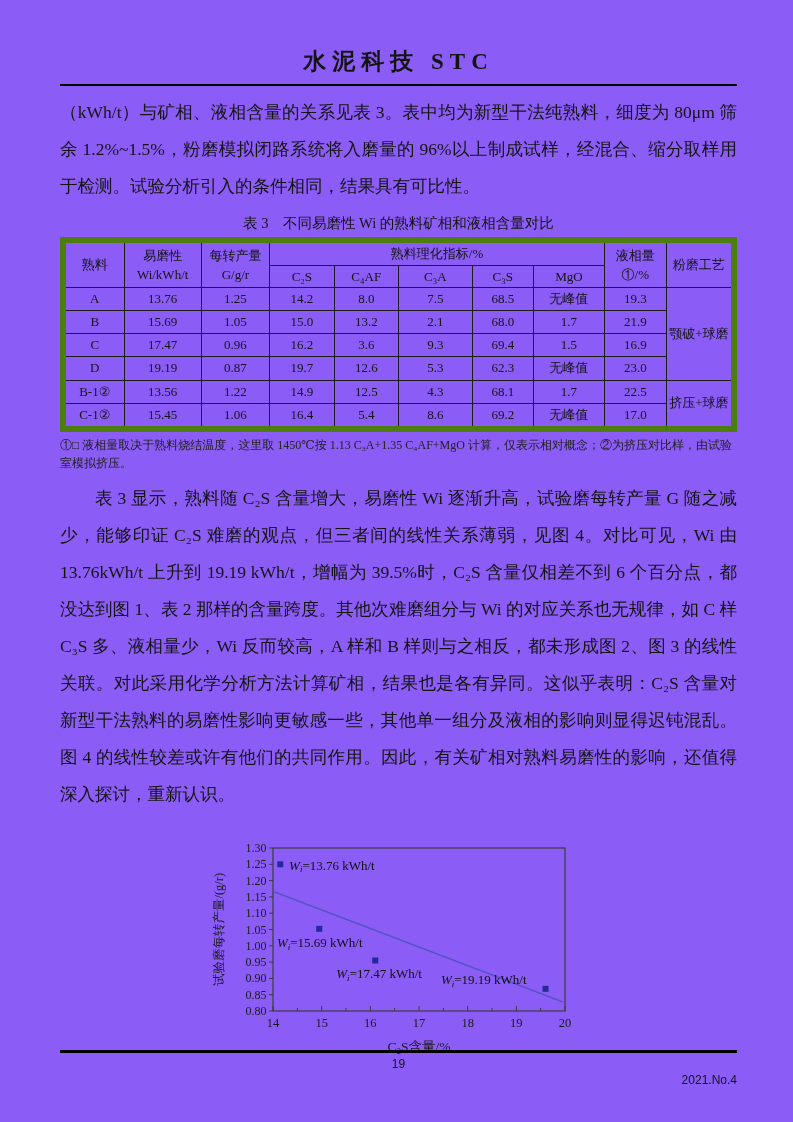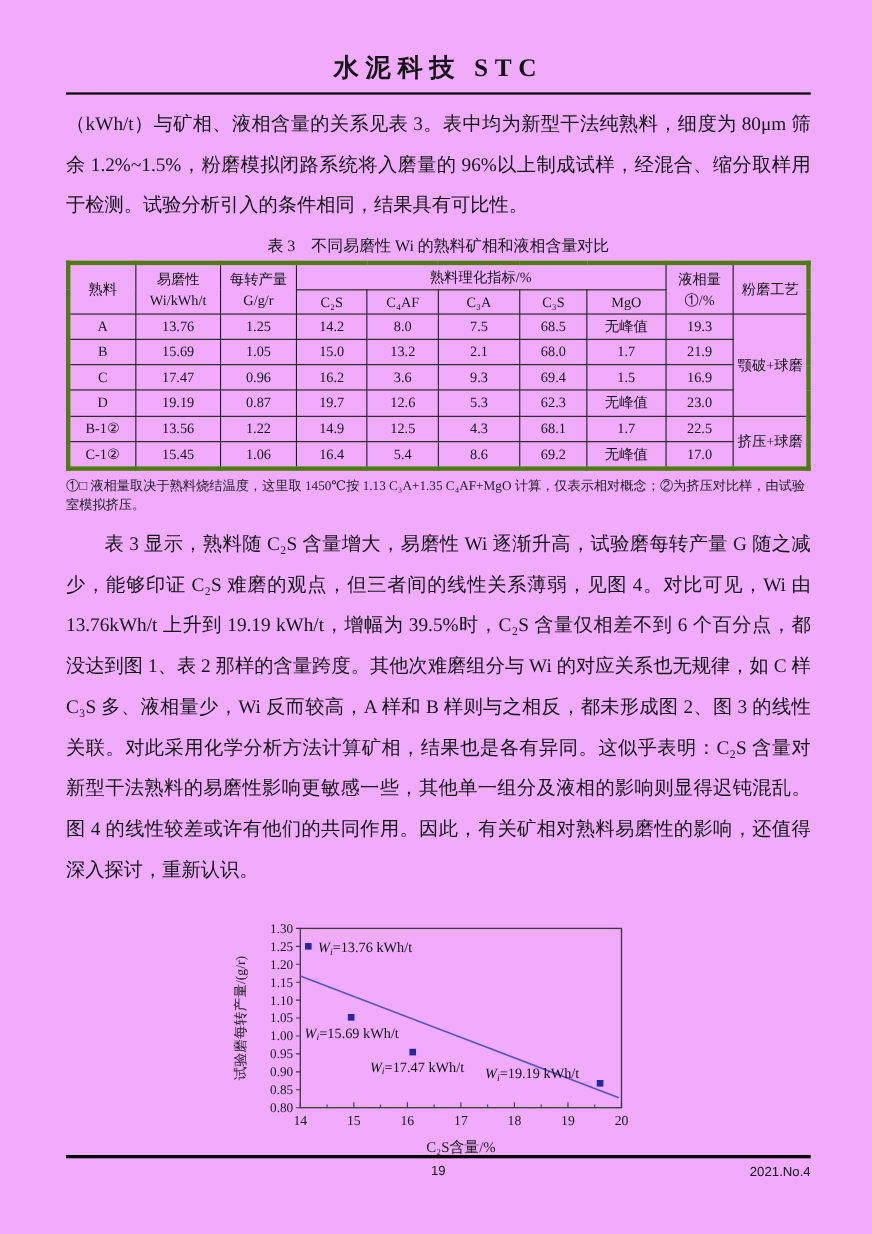--- a/index.html
+++ b/index.html
@@ -1,20 +1,20 @@
 <!DOCTYPE html>
 <html><head>
 <meta charset="utf-8">
 <style>
   html,body{margin:0;padding:0;background:#888;}
   .page{
     position:relative;
     width:793px;height:1122px;
     margin:0 auto;
-    background:#f0abfc;
+    background:#8b5cf6;
     font-family:"Liberation Serif","DejaVu Serif",serif;
     color:#141414;
     box-sizing:border-box;
     padding:0 56px 0 60px;
     overflow:hidden;
   }
   .journal-header{
     padding-top:46px;
     text-align:center;
     font-size:23px;
@@ -47,21 +47,21 @@
     table-layout:fixed;
   }
   table.data-table th, table.data-table td{
     border:1px solid #1c1c1c;
     text-align:center;
     vertical-align:middle;
     padding:1px 2px;
     font-weight:normal;
     line-height:1.55;
   }
-  table.data-table{ border:4px solid #4d7c0f; }
+  table.data-table{ border:6px solid #4d7c0f; }
   table.data-table thead th{ line-height:1.5; }
   .footnote{
     margin-top:4px;
     font-size:12px;
     color:#222;
     line-height:1.5;
   }
   figure.figure{
     margin:22px 0 0 0;
     text-align:center;
@@ -81,21 +81,21 @@
     margin:0 0 4px 0;
   }
   .footer-row{
     position:relative;
     text-align:center;
     font-size:12px;
     font-family:"Liberation Sans","DejaVu Sans",sans-serif;
   }
   .issue-number{
     position:absolute;
-    right:0;top:1px;
+    right:0;top:16px;
   }
   svg text{ font-family:"Liberation Serif","DejaVu Serif",serif; }
 </style>
 </head>
 <body>
 
 <div class="page">
 
   <div class="journal-header">
     <span>水泥科技  STC</span>

